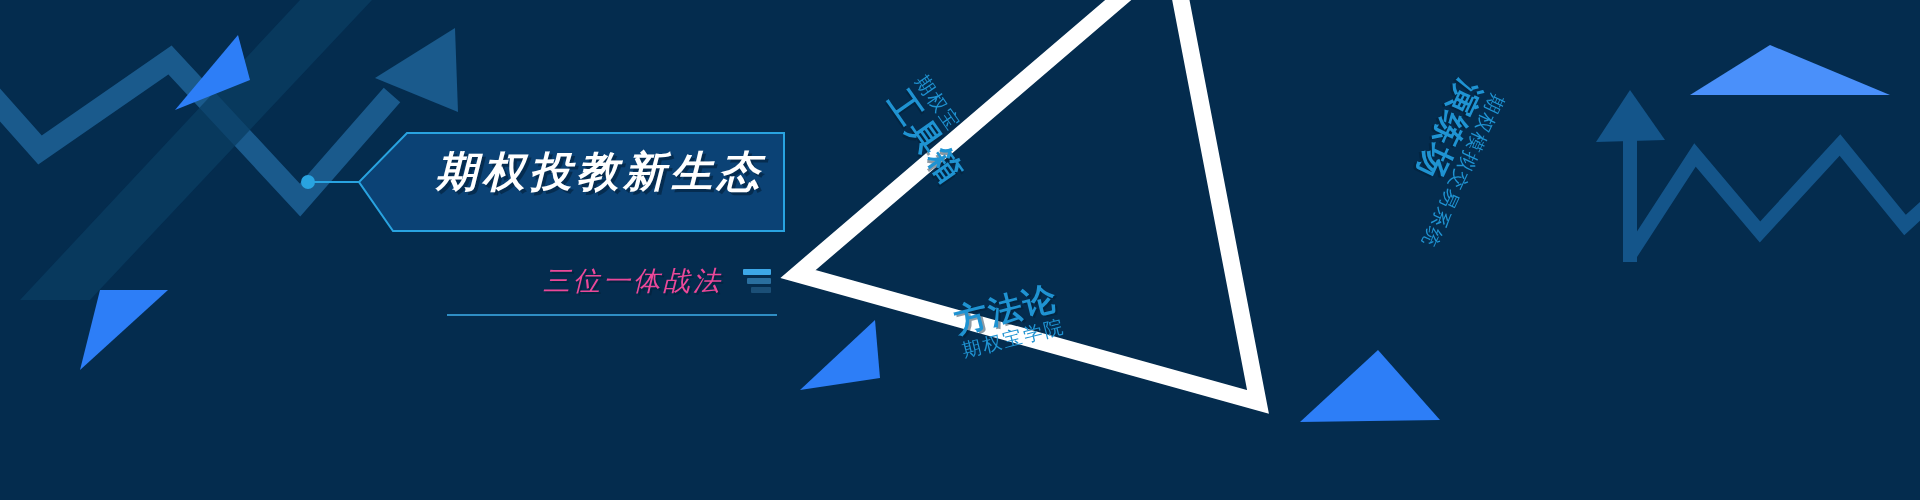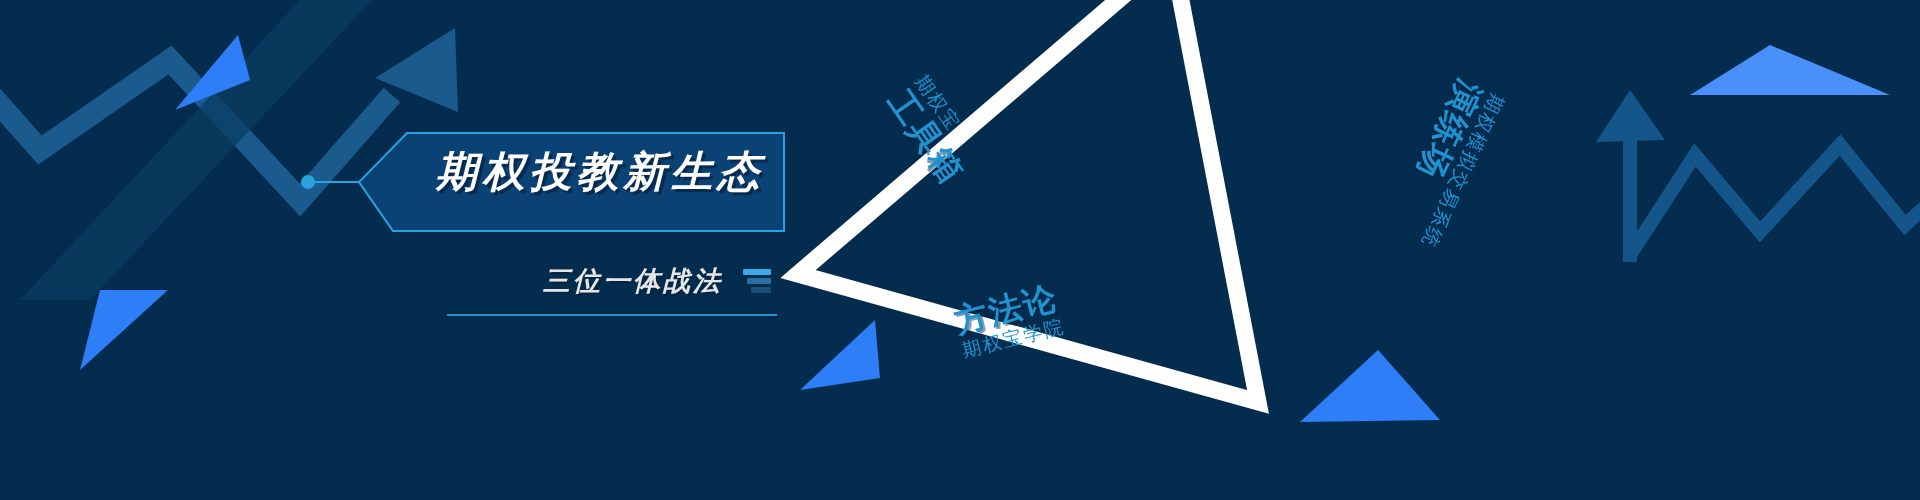--- a/index.html
+++ b/index.html
@@ -45,23 +45,23 @@
     position:absolute;
     left:447px;top:258px;
     width:330px;height:58px;
   }
   #subtitle-row{
     position:absolute;left:0;top:0;right:0;height:46px;
     display:flex;align-items:center;justify-content:flex-end;
     gap:14px;
   }
   #subtitle-text{
-    color:#e5e5e5;
+    color:#ec4899;
     font-size:27px;
-    font-weight:bold;
+    font-weight:normal;
     font-style:italic;
     letter-spacing:3px;
     white-space:nowrap;
     text-shadow:2px 2px 0 rgba(2,28,50,.5);
     font-family:"DejaVu Sans","Liberation Sans",sans-serif;
   }
   #bars-icon{
     width:34px;height:26px;
     display:flex;flex-direction:column;
     align-items:flex-end;justify-content:center;gap:3px;

